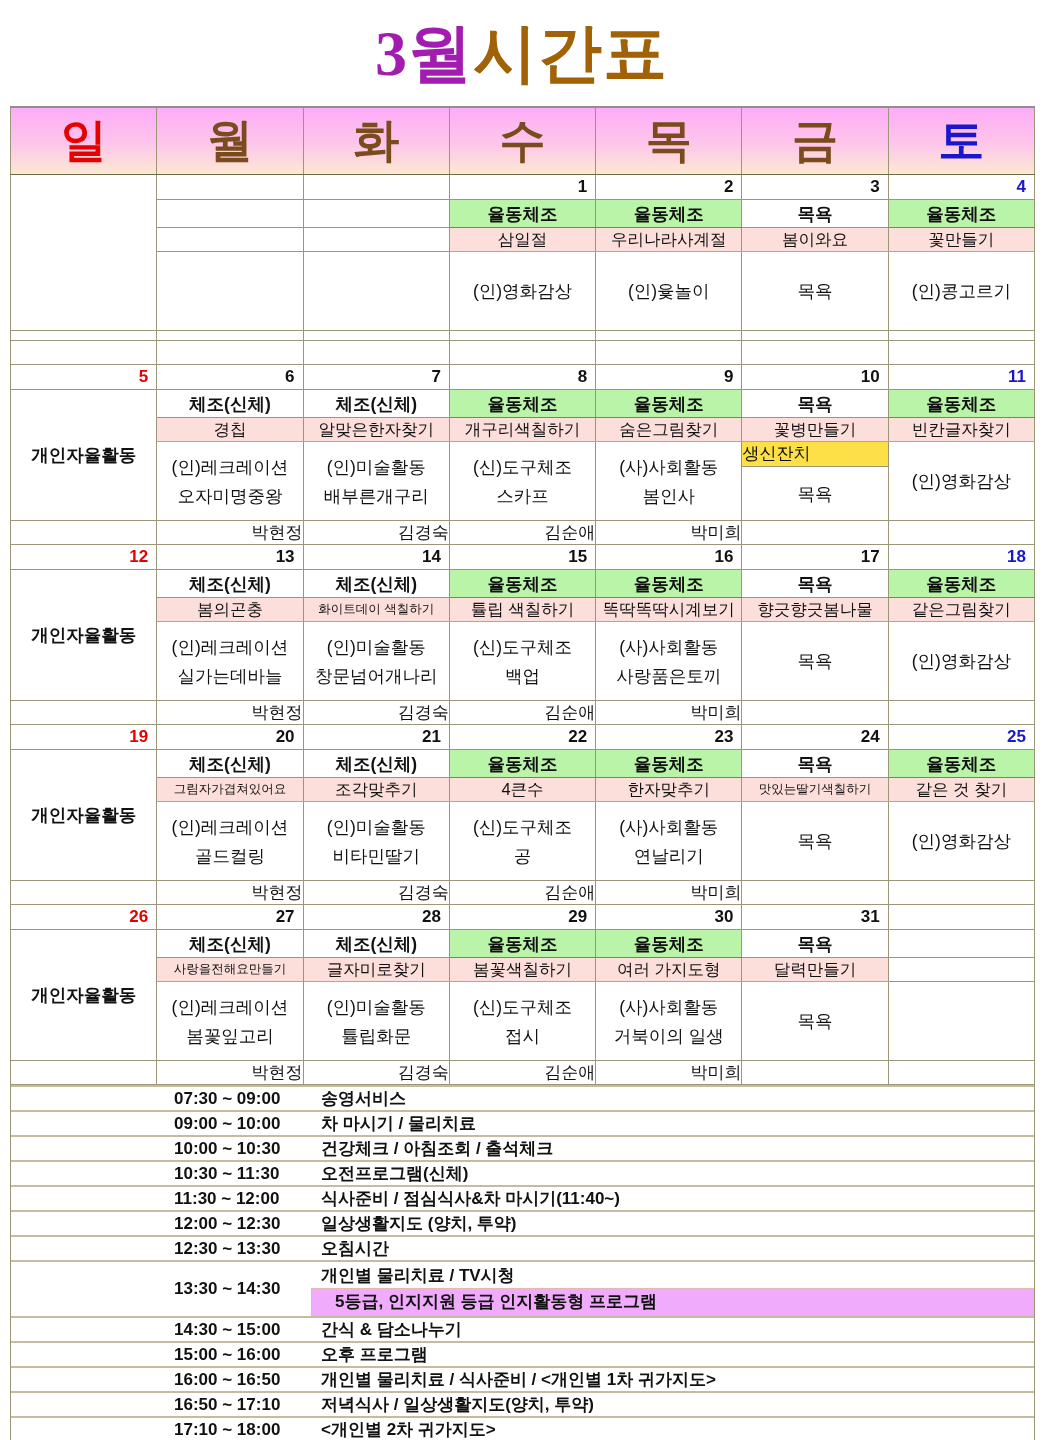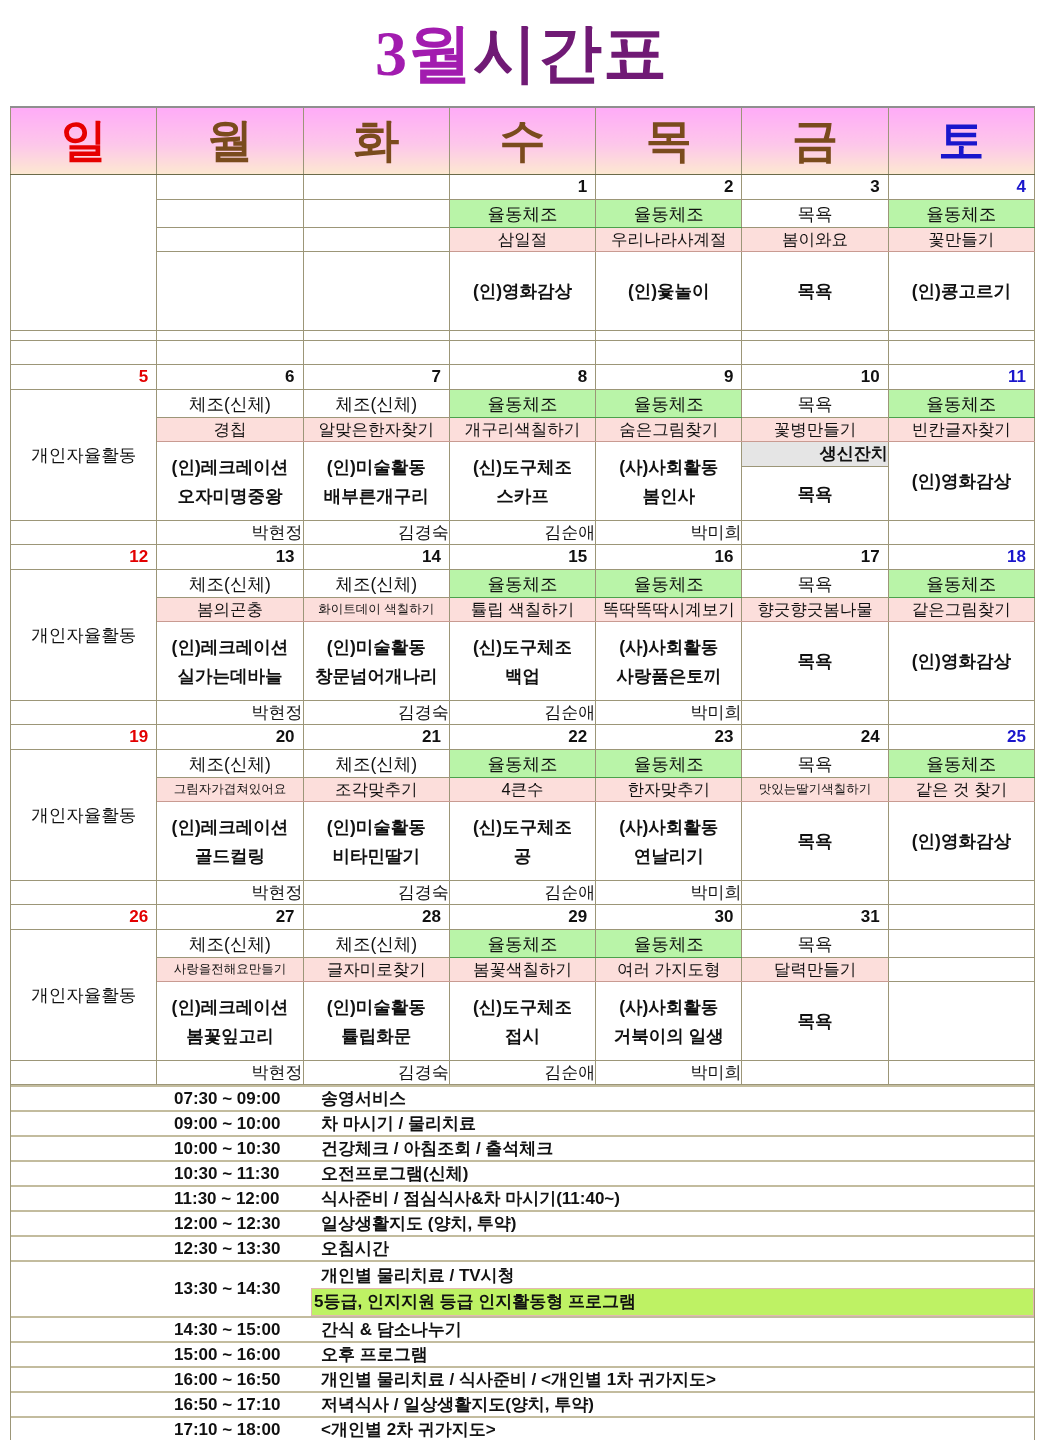--- a/index.html
+++ b/index.html
@@ -2,71 +2,71 @@
 <html><head>
 <meta charset="utf-8">
 <style>
   html,body{margin:0;padding:0;background:#fff;}
   body{width:1043px;height:1440px;font-family:"Liberation Sans",sans-serif;color:#111;}
   .page{position:relative;width:1043px;height:1440px;overflow:hidden;}
 
   .title{margin-top:8px;height:96px;text-align:center;font-family:"Liberation Serif",serif;
          font-weight:bold;font-size:64px;line-height:92px;letter-spacing:1px;}
   .t-red{color:#a21caf;}
-  .t-blue{color:#701a75;}
+  .t-blue{color:#a16207;}
 
   .calwrap{margin:2px 8px 0 10px;}
   table{border-collapse:collapse;table-layout:fixed;width:1025px;}
   td{border:1px solid #9c9678;overflow:hidden;vertical-align:middle;padding:0;}
   col{width:14.2857%;}
 
   .day-head{height:66px;text-align:center;font-family:"Liberation Serif",serif;font-weight:bold;
             font-size:46px;border-top:2px solid #8f8f8f;border-bottom:1px solid #6b6b4a;
             background:linear-gradient(180deg,#ffabf7 0%,#fdc6ea 55%,#fde8d1 100%);}
   .dh-sun{color:#e60000;}
   .dh-weekday{color:#7a4b1d;}
   .dh-sat{color:#1a16cc;}
 
   tr.r-date td{height:24px;}
-  tr.r-ex td{height:27px;}
+  tr.r-ex td{height:27px;font-weight:bold;}
   tr.r-th td{height:23px;}
   tr.r-act td{height:78px;}
   tr.r-te td{height:23px;}
   tr.r-sp td{height:9px;}
 
   .date{font-weight:bold;font-size:17px;text-align:right;padding-right:8px;}
   .sun-red{color:#e30000;}
   .sat-blue{color:#1a16cc;}
 
   .ex{text-align:center;font-size:17.5px;}
   .ex.green{background:#b9f4a8;border-top:1px solid #4ca04c;border-bottom:1px solid #4ca04c;}
 
   .th{text-align:center;font-size:16.5px;}
   .th.pink{background:#fcdedb;border-top:1px solid #c99b92;border-bottom:1px solid #c99b92;margin-left:33px;}
   .th.small{font-size:12.5px;}
 
-  .act{text-align:center;font-size:17.5px;font-weight:bold;}
+  .act{text-align:center;font-size:17.5px;}
   .act .aline{margin:5px 0;}
   .act-flex{display:flex;flex-direction:column;height:78px;}
-  .banner{background:#e5e5e5;border-bottom:1px solid #9c9678;height:24px;line-height:24px;
-          text-align:right;font-size:17px;}
+  .banner{background:#fde047;border-bottom:1px solid #9c9678;height:24px;line-height:24px;
+          text-align:left;font-size:17px;}
   .act-rest{flex:1;display:flex;align-items:center;justify-content:center;}
 
   .teach{text-align:right;font-size:17px;}
   .sun-note{text-align:center;font-size:17.5px;}
 
   .sched{margin:0 8px 0 10px;border-left:1px solid #9c9678;border-right:1px solid #9c9678;
          border-bottom:1px solid #9c9678;}
   .srow{display:flex;align-items:center;border-top:2px solid #c3bc9e;min-height:23px;
         font-weight:bold;font-size:17px;}
   .srow .time{flex:none;width:300px;padding-left:163px;box-sizing:border-box;}
   .srow .desc{flex:1;padding-left:10px;}
   .stack{flex:1;display:flex;flex-direction:column;}
   .stack .l1{padding:2px 0 1px 10px;}
-  .stack .l2{background:#bef264;border:1px solid #e3b9b2;padding:1px 0 2px 2px;}
+  .stack .l2{background:#f0abfc;border:1px solid #e3b9b2;padding:1px 0 2px 23px;}
 </style>
 </head>
 <body>
 
 <div class="page">
 
   <div class="title"><span class="t-red">3월</span><span class="t-blue">시간표</span></div>
 
   <div class="calwrap">
     <table>

